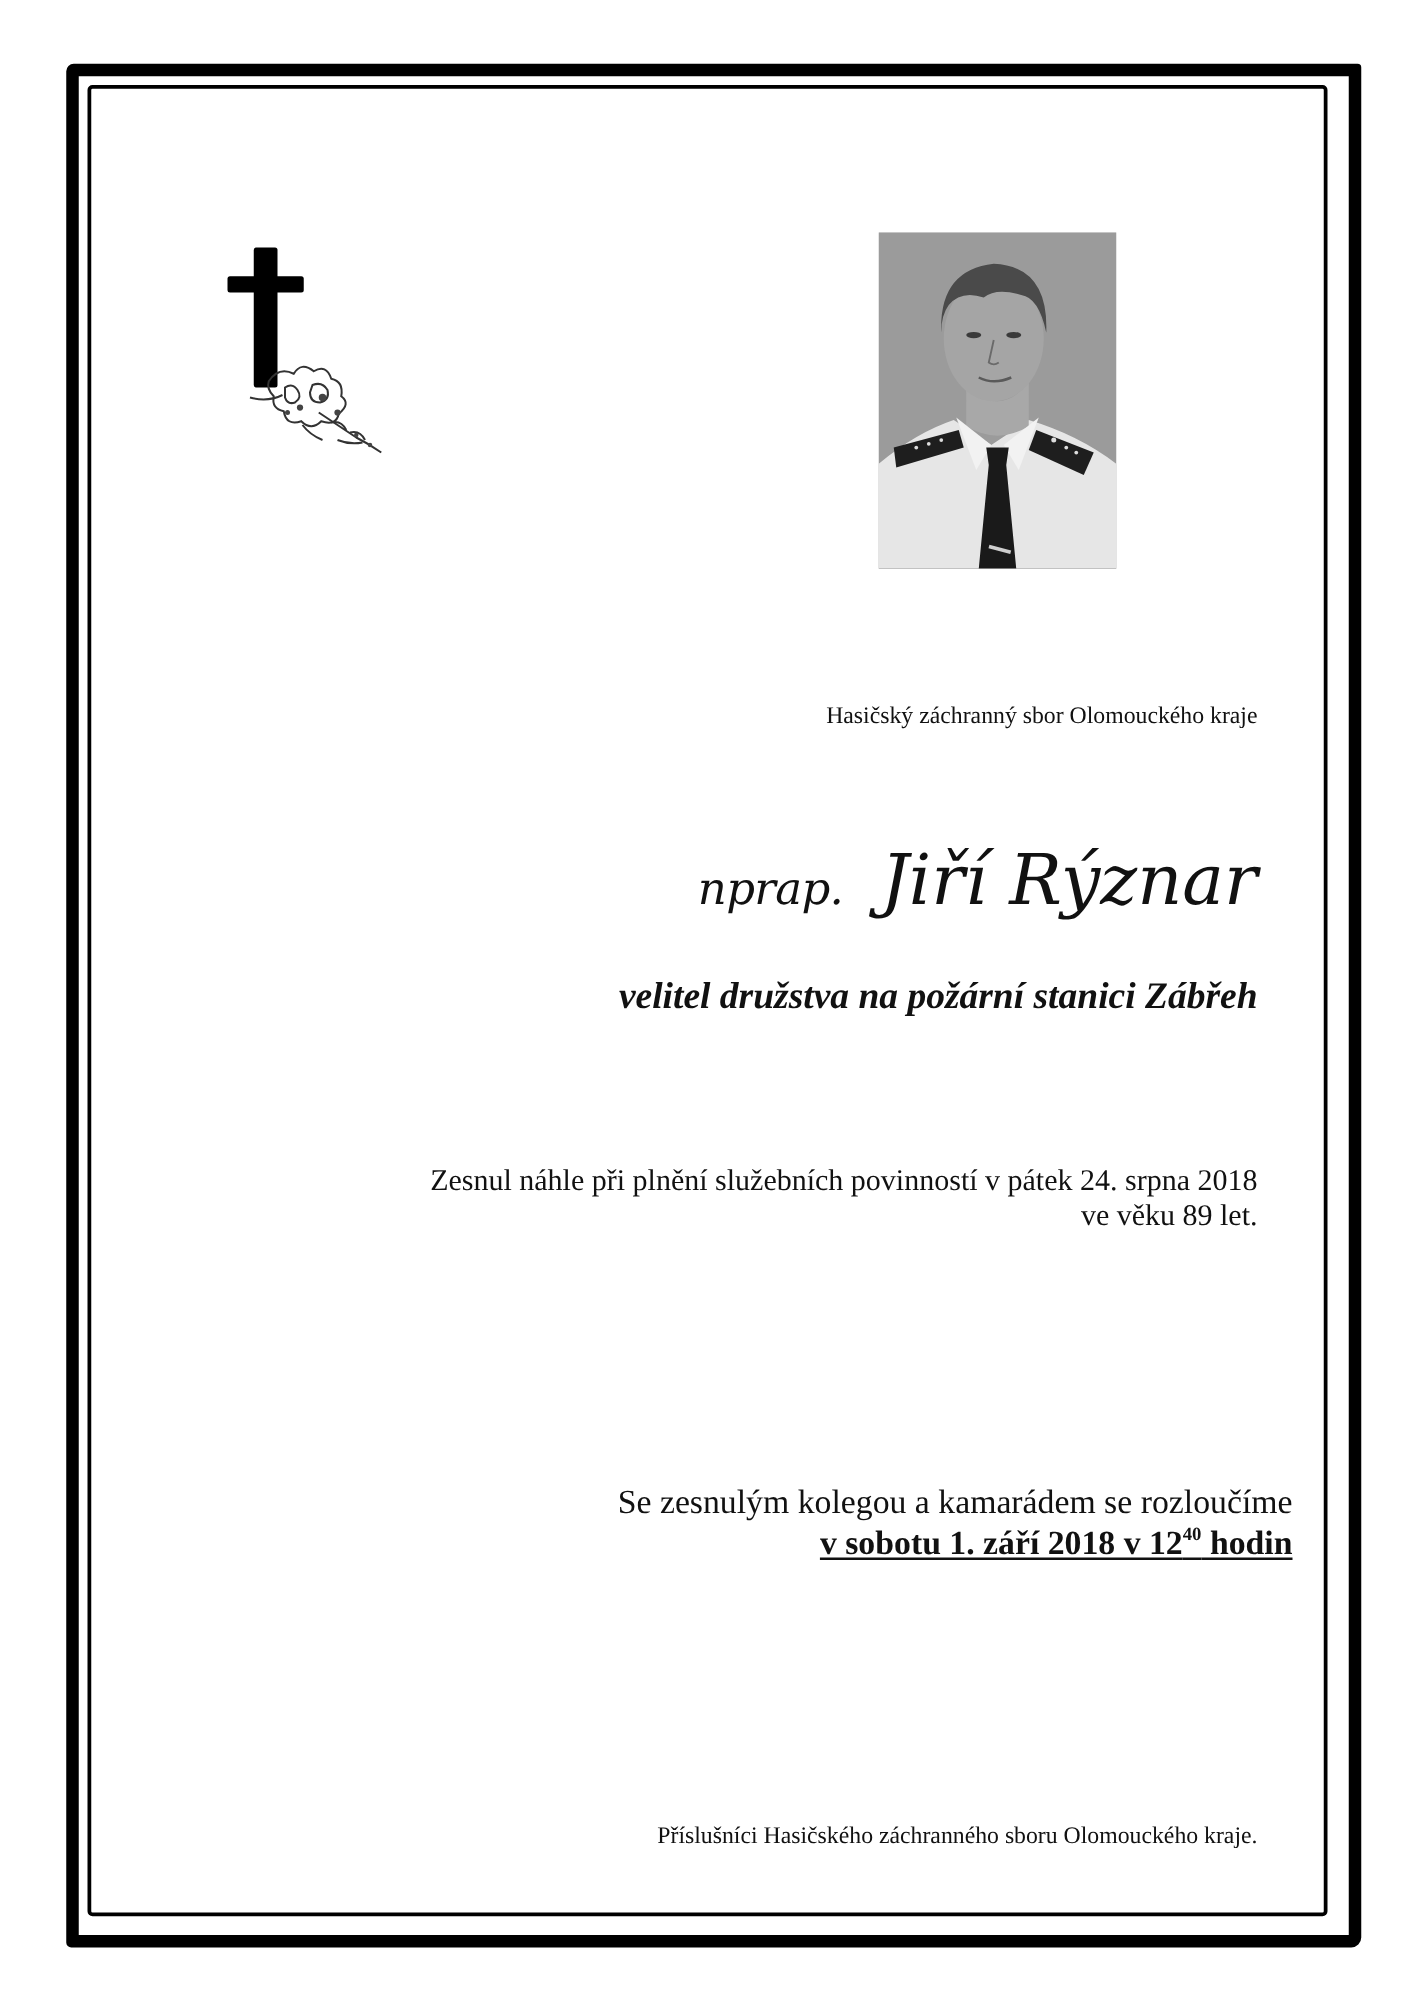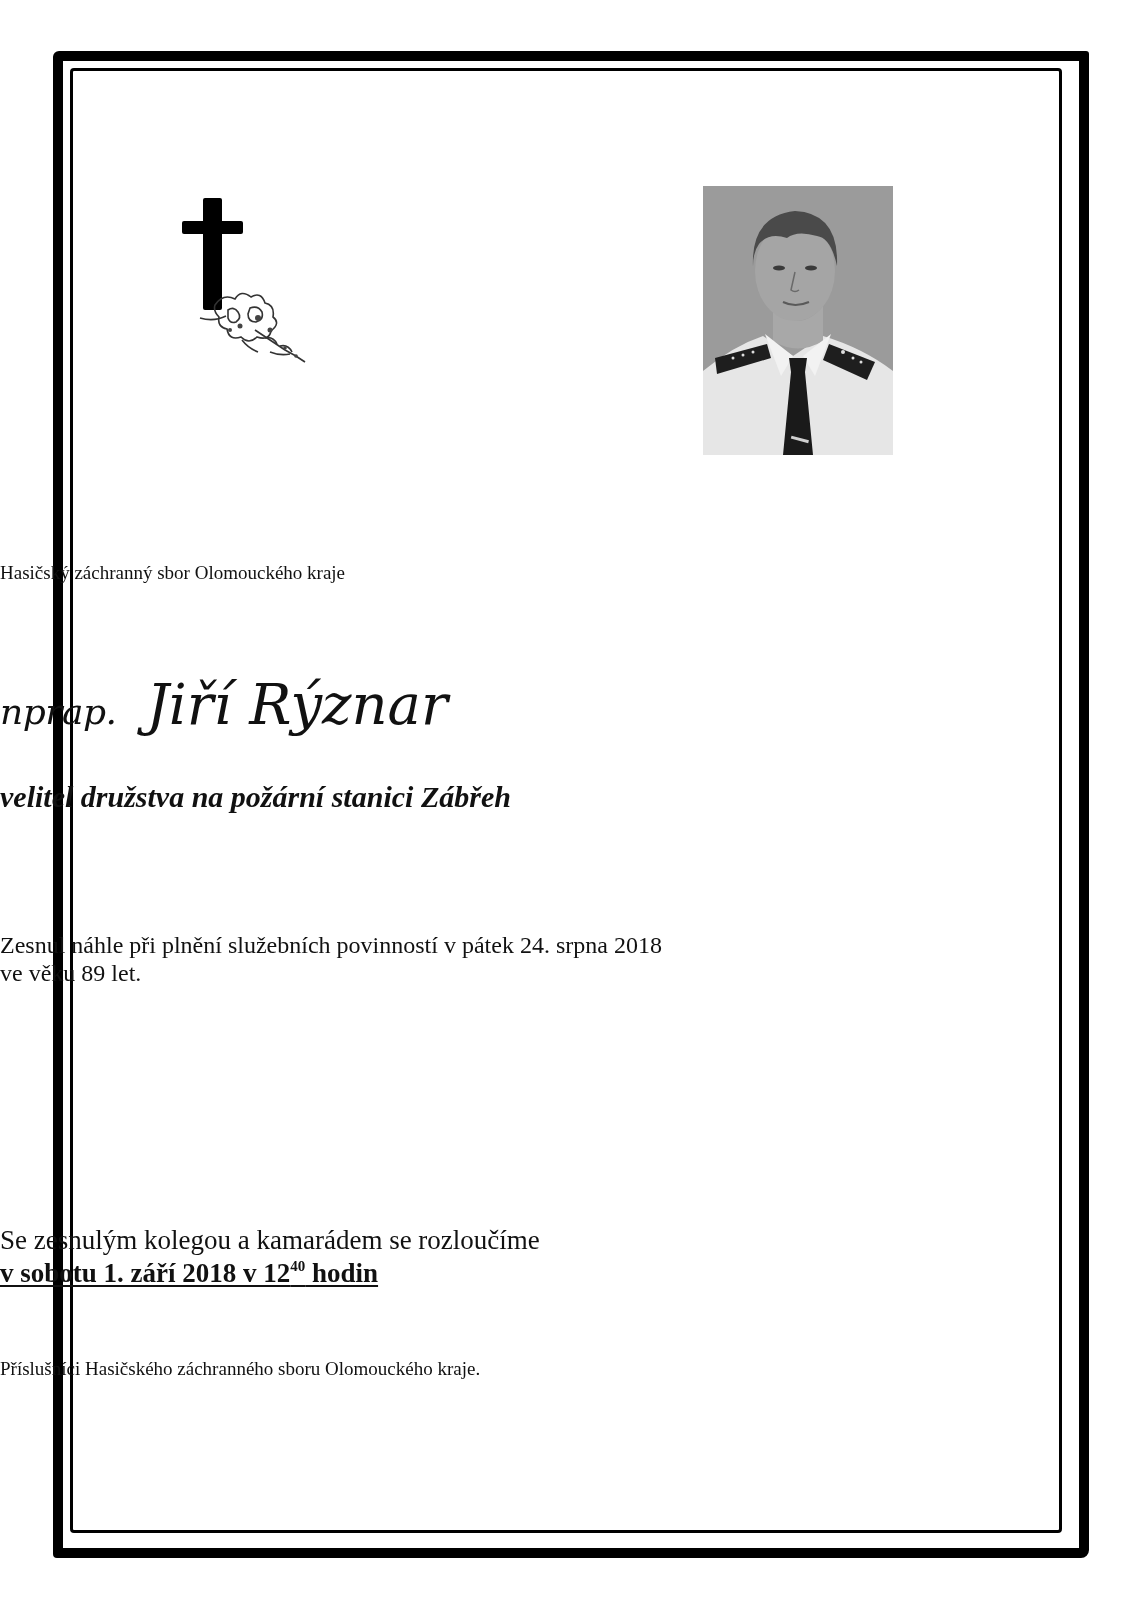--- a/index.html
+++ b/index.html
@@ -46,21 +46,21 @@
       top: 186px;
       width: 190px;
       height: 269px;
       background: #9a9a9a;
       overflow: hidden;
     }
     .center-block {
       position: absolute;
       left: 0;
       width: 1006px;
-      text-align: left;
+      text-align: right;
     }
     .announce {
       top: 560px;
       font-size: 19px;
       line-height: 25px;
     }
     .name-line {
       top: 672px;
       font-size: 0;
     }
@@ -84,36 +84,37 @@
       font-size: 30px;
       font-weight: bold;
       font-style: italic;
     }
     .death {
       top: 931px;
       font-size: 24px;
       line-height: 28px;
     }
     .farewell {
-      top: 1224px;
+      top: 1185px;
       font-size: 27px;
       line-height: 33px;
+      padding-left: 28px;
     }
     .farewell .date-line {
       font-weight: bold;
       text-decoration: underline;
       text-underline-offset: 3px;
     }
     .farewell sup {
       font-size: 15px;
       vertical-align: 11px;
       line-height: 0;
     }
     .signature {
-      top: 1358px;
+      top: 1458px;
       font-size: 19px;
     }
   </style>
 </head>
 <body>
 
 <div class="border-outer"></div>
 <div class="border-inner"></div>
 
 <div class="cross-wrap">

